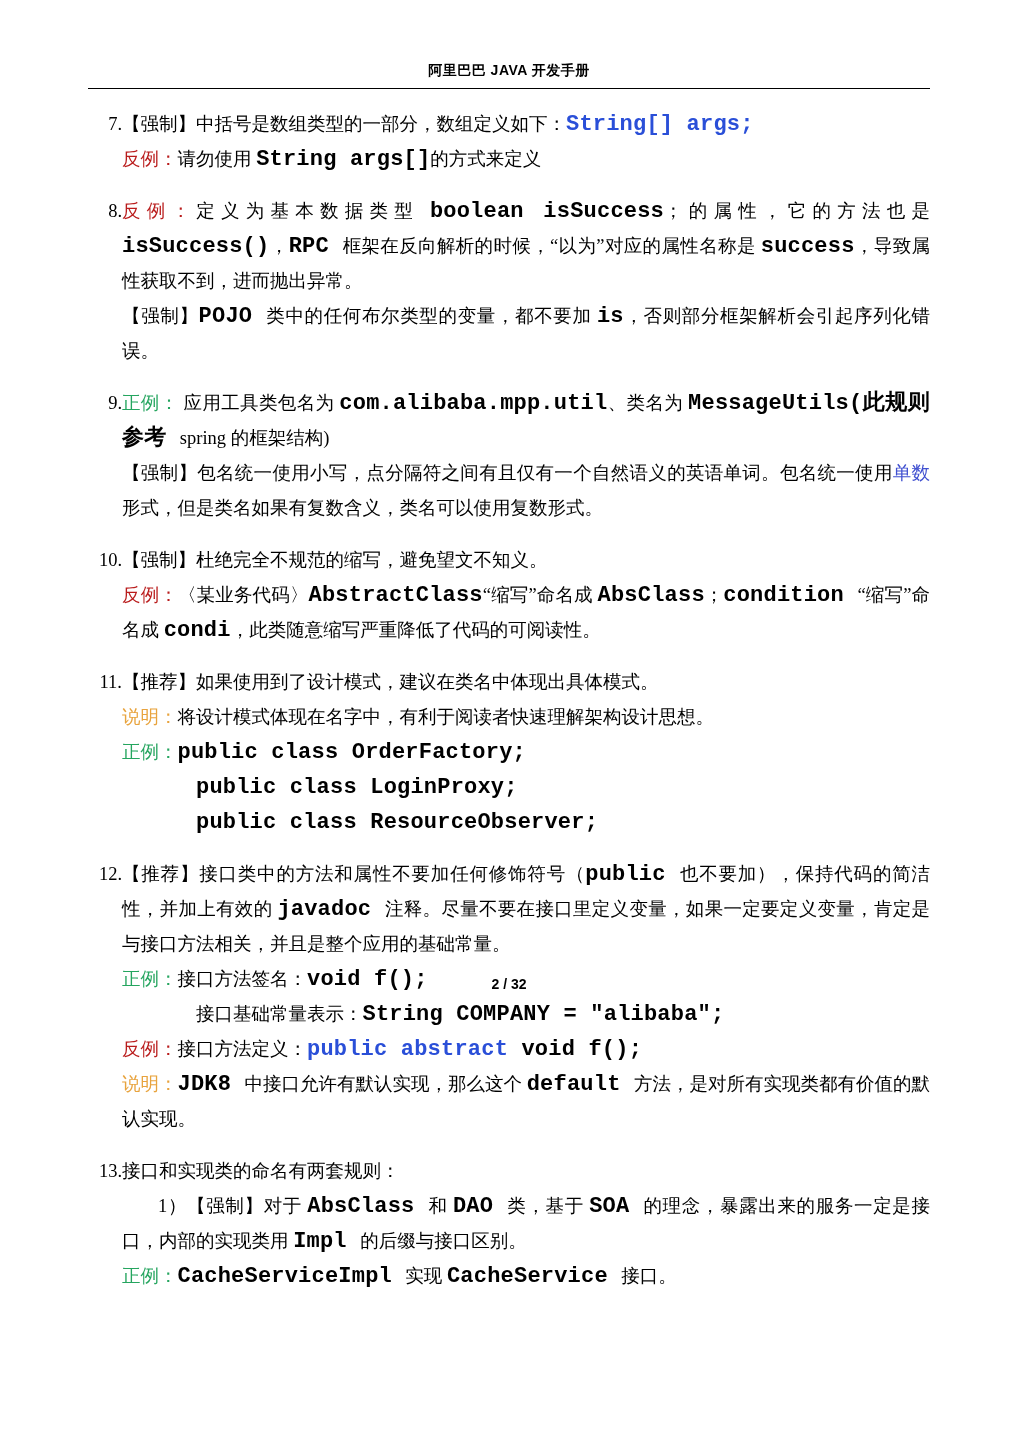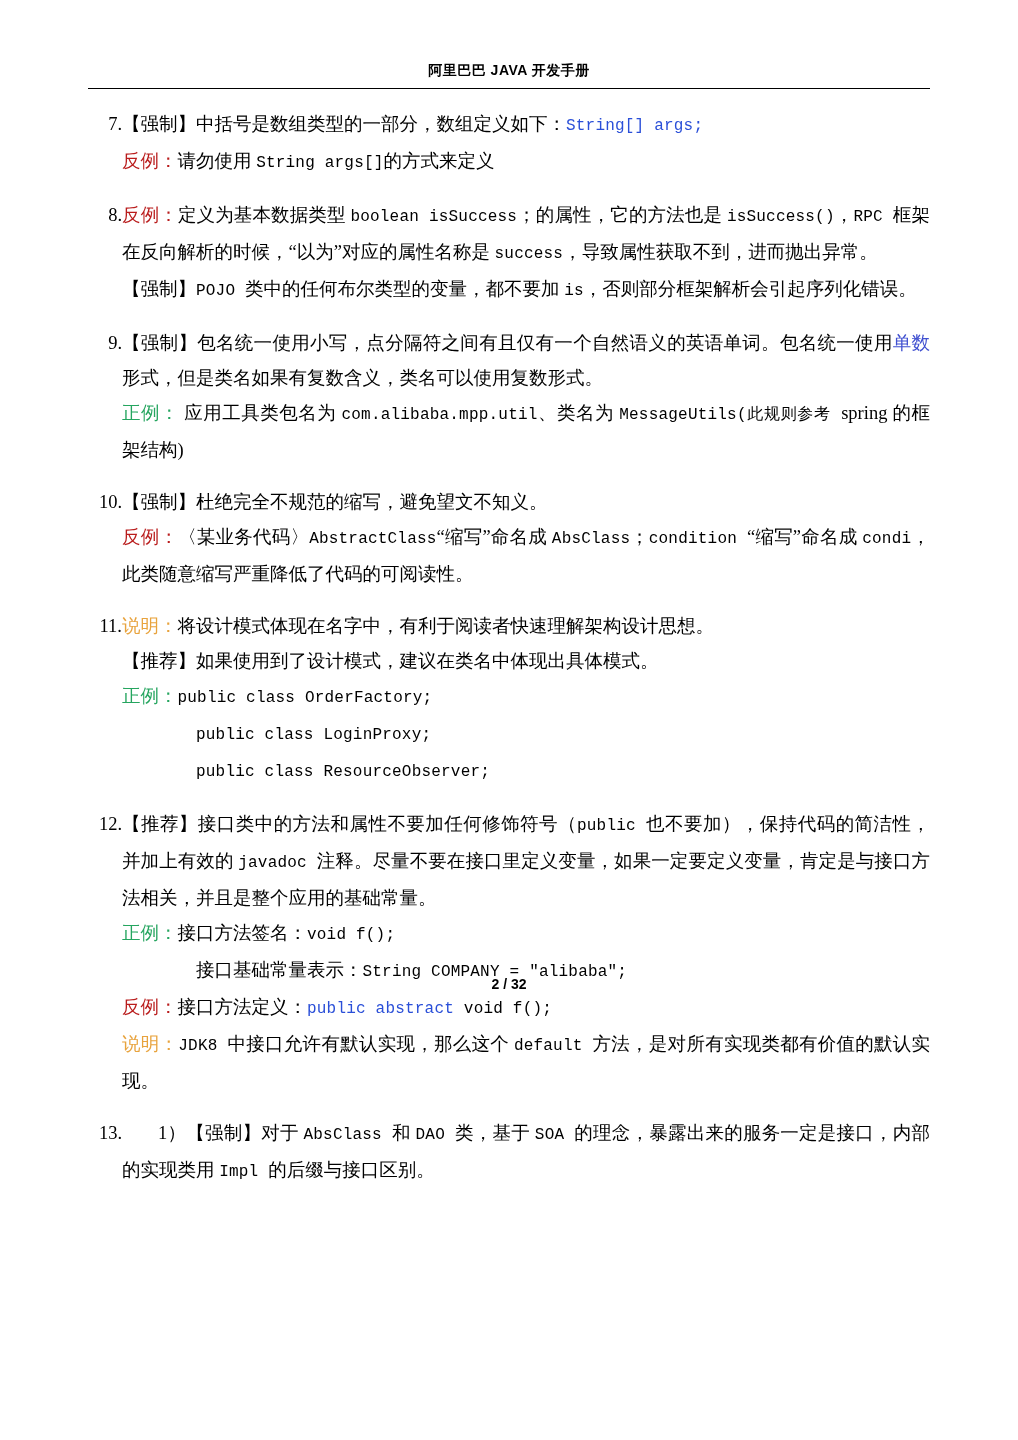--- a/index.html
+++ b/index.html
@@ -60,22 +60,23 @@
     text-align: justify;
   }
   .indent-1 {
     text-indent: 36px;
   }
   .indent-code {
     padding-left: 74px;
   }
   .mono {
     font-family: "Liberation Mono", monospace;
-    font-size: 16px;
+    font-size: 22px;
     letter-spacing: 0.2px;
+    font-weight: bold;
   }
   .blue {
     color: #2a4fd8;
   }
   .purple {
     color: #3f4fd0;
   }
   .label-red { color: #b91c1c; font-family: Liberation Serif, serif; }
   .label-green { color: #25a55f; }
   .label-orange { color: #e8a33d; }
@@ -112,54 +113,56 @@
       <div class="item">
         <div class="num">8.</div>
         <div class="body">
           <p><span class="label-red">反例：</span><span class="">定义为基本数据类型 </span><span class="mono">boolean isSuccess</span><span class="">；的属性，它的方法也是 </span><span class="mono">isSuccess()</span><span class="">，</span><span class="mono">RPC </span><span class="">框架在反向解析的时候，“以为”对应的属性名称是 </span><span class="mono">success</span><span class="">，导致属性获取不到，进而抛出异常。</span></p>
           <p><span class="">【强制】</span><span class="mono">POJO </span><span class="">类中的任何布尔类型的变量，都不要加 </span><span class="mono">is</span><span class="">，否则部分框架解析会引起序列化错误。</span></p>
         </div>
       </div>
       <div class="item">
         <div class="num">9.</div>
         <div class="body">
+          <p><span class="label-green">正例：</span><span class="">   应用工具类包名为 </span><span class="mono">com.alibaba.mpp.util</span><span class="">、类名为 </span><span class="mono">MessageUtils</span><span class="mono">(此规则参考 </span><span class="">spring </span><span class="">的框架结构)</span></p>
           <p><span class="">【强制】包名统一使用小写，点分隔符之间有且仅有一个自然语义的英语单词。包名统一使用</span><span class="purple">单数</span><span class="">形式，但是类名如果有复数含义，类名可以使用复数形式。</span></p>
-          <p><span class="label-green">正例：</span><span class="">   应用工具类包名为 </span><span class="mono">com.alibaba.mpp.util</span><span class="">、类名为 </span><span class="mono">MessageUtils</span><span class="mono">(此规则参考 </span><span class="">spring </span><span class="">的框架结构)</span></p>
         </div>
       </div>
       <div class="item">
         <div class="num">10.</div>
         <div class="body">
           <p><span class="">【强制】杜绝完全不规范的缩写，避免望文不知义。</span></p>
           <p><span class="label-red">反例：</span><span class="">〈某业务代码〉</span><span class="mono">AbstractClass</span><span class="">“缩写”命名成 </span><span class="mono">AbsClass</span><span class="">；</span><span class="mono">condition </span><span class="">“缩写”命名成 </span><span class="mono">condi</span><span class="">，此类随意缩写严重降低了代码的可阅读性。</span></p>
         </div>
       </div>
       <div class="item">
         <div class="num">11.</div>
         <div class="body">
+          <p><span class="">【推荐】如果使用到了设计模式，建议在类名中体现出具体模式。</span></p>
           <p><span class="label-orange">说明：</span><span class="">将设计模式体现在名字中，有利于阅读者快速理解架构设计思想。</span></p>
-          <p><span class="">【推荐】如果使用到了设计模式，建议在类名中体现出具体模式。</span></p>
           <p><span class="label-green">正例：</span><span class="mono">public class OrderFactory;</span></p>
           <p class="indent-code"><span class="mono">public class LoginProxy;</span></p>
           <p class="indent-code"><span class="mono">public class ResourceObserver;</span></p>
         </div>
       </div>
       <div class="item">
         <div class="num">12.</div>
         <div class="body">
           <p><span class="">【推荐】接口类中的方法和属性不要加任何修饰符号（</span><span class="mono">public </span><span class="">也不要加），保持代码的简洁性，并加上有效的 </span><span class="mono">javadoc </span><span class="">注释。尽量不要在接口里定义变量，如果一定要定义变量，肯定是与接口方法相关，并且是整个应用的基础常量。</span></p>
           <p><span class="label-green">正例：</span><span class="">接口方法签名：</span><span class="mono">void f();</span></p>
           <p class="indent-code"><span class="">接口基础常量表示：</span><span class="mono">String COMPANY = "alibaba";</span></p>
           <p><span class="label-red">反例：</span><span class="">接口方法定义：</span><span class="mono blue">public abstract</span><span class="mono">  void f();</span></p>
           <p><span class="label-orange">说明：</span><span class="mono">JDK8 </span><span class="">中接口允许有默认实现，那么这个 </span><span class="mono">default </span><span class="">方法，是对所有实现类都有价值的默认实现。</span></p>
         </div>
       </div>
       <div class="item">
         <div class="num">13.</div>
         <div class="body">
+          <p><span class="">接口和实现类的命名有两套规则：</span></p>
           <p class="indent-1"><span class="">1）【强制】对于 </span><span class="mono">AbsClass </span><span class="">和 </span><span class="mono">DAO </span><span class="">类，基于 </span><span class="mono">SOA </span><span class="">的理念，暴露出来的服务一定是接口，内部的实现类用 </span><span class="mono">Impl </span><span class="">的后缀与接口区别。</span></p>
+          <p><span class="label-green">正例：</span><span class="mono">CacheServiceImpl </span><span class="">实现 </span><span class="mono">CacheService </span><span class="">接口。</span></p>
         </div>
       </div>
     </div>
 
   <div class="footer">2 / 32</div>
 
 </div>
 
 </body></html>

